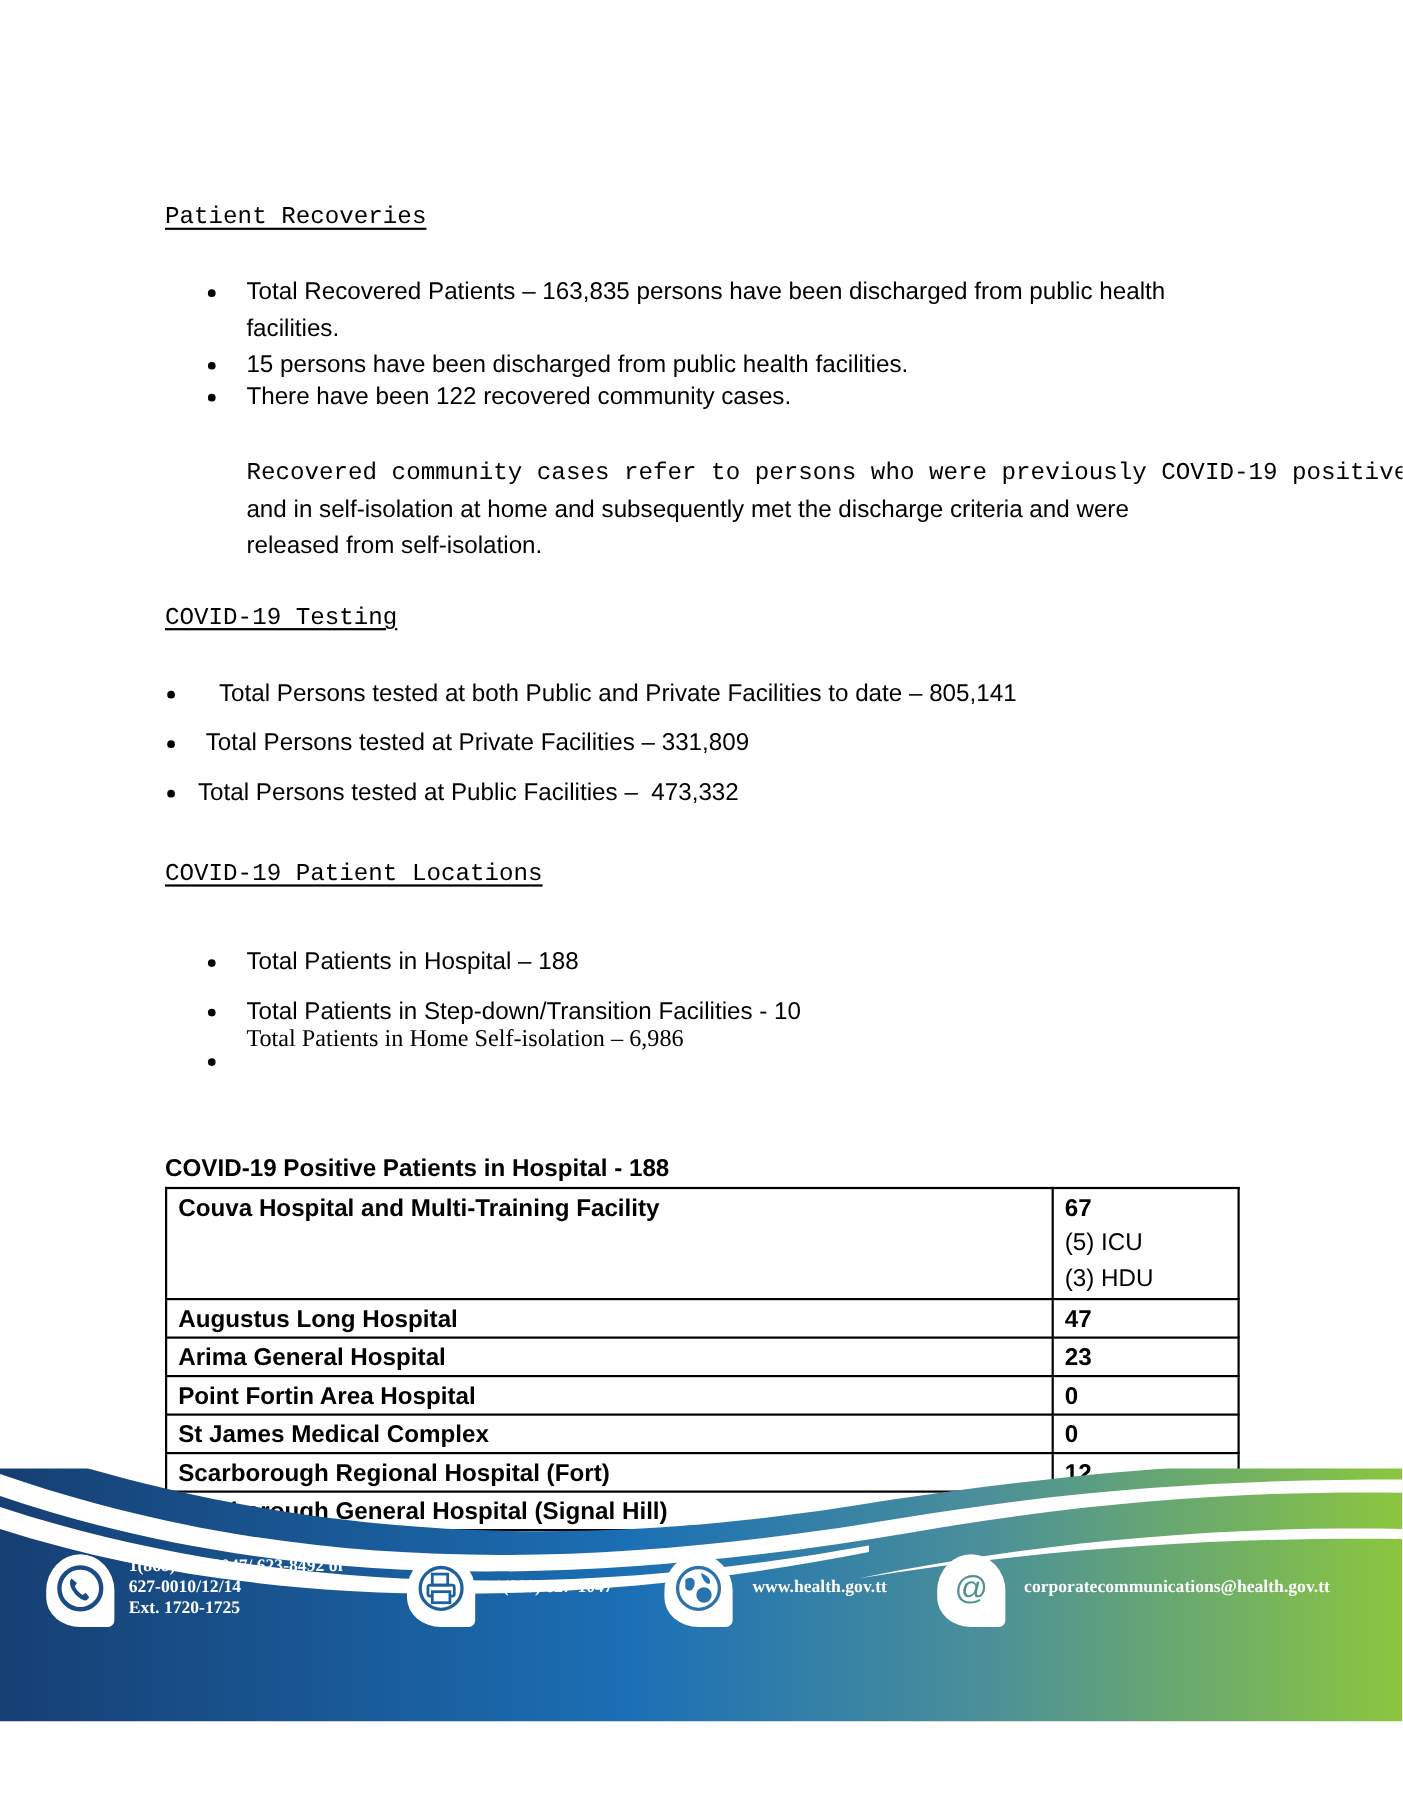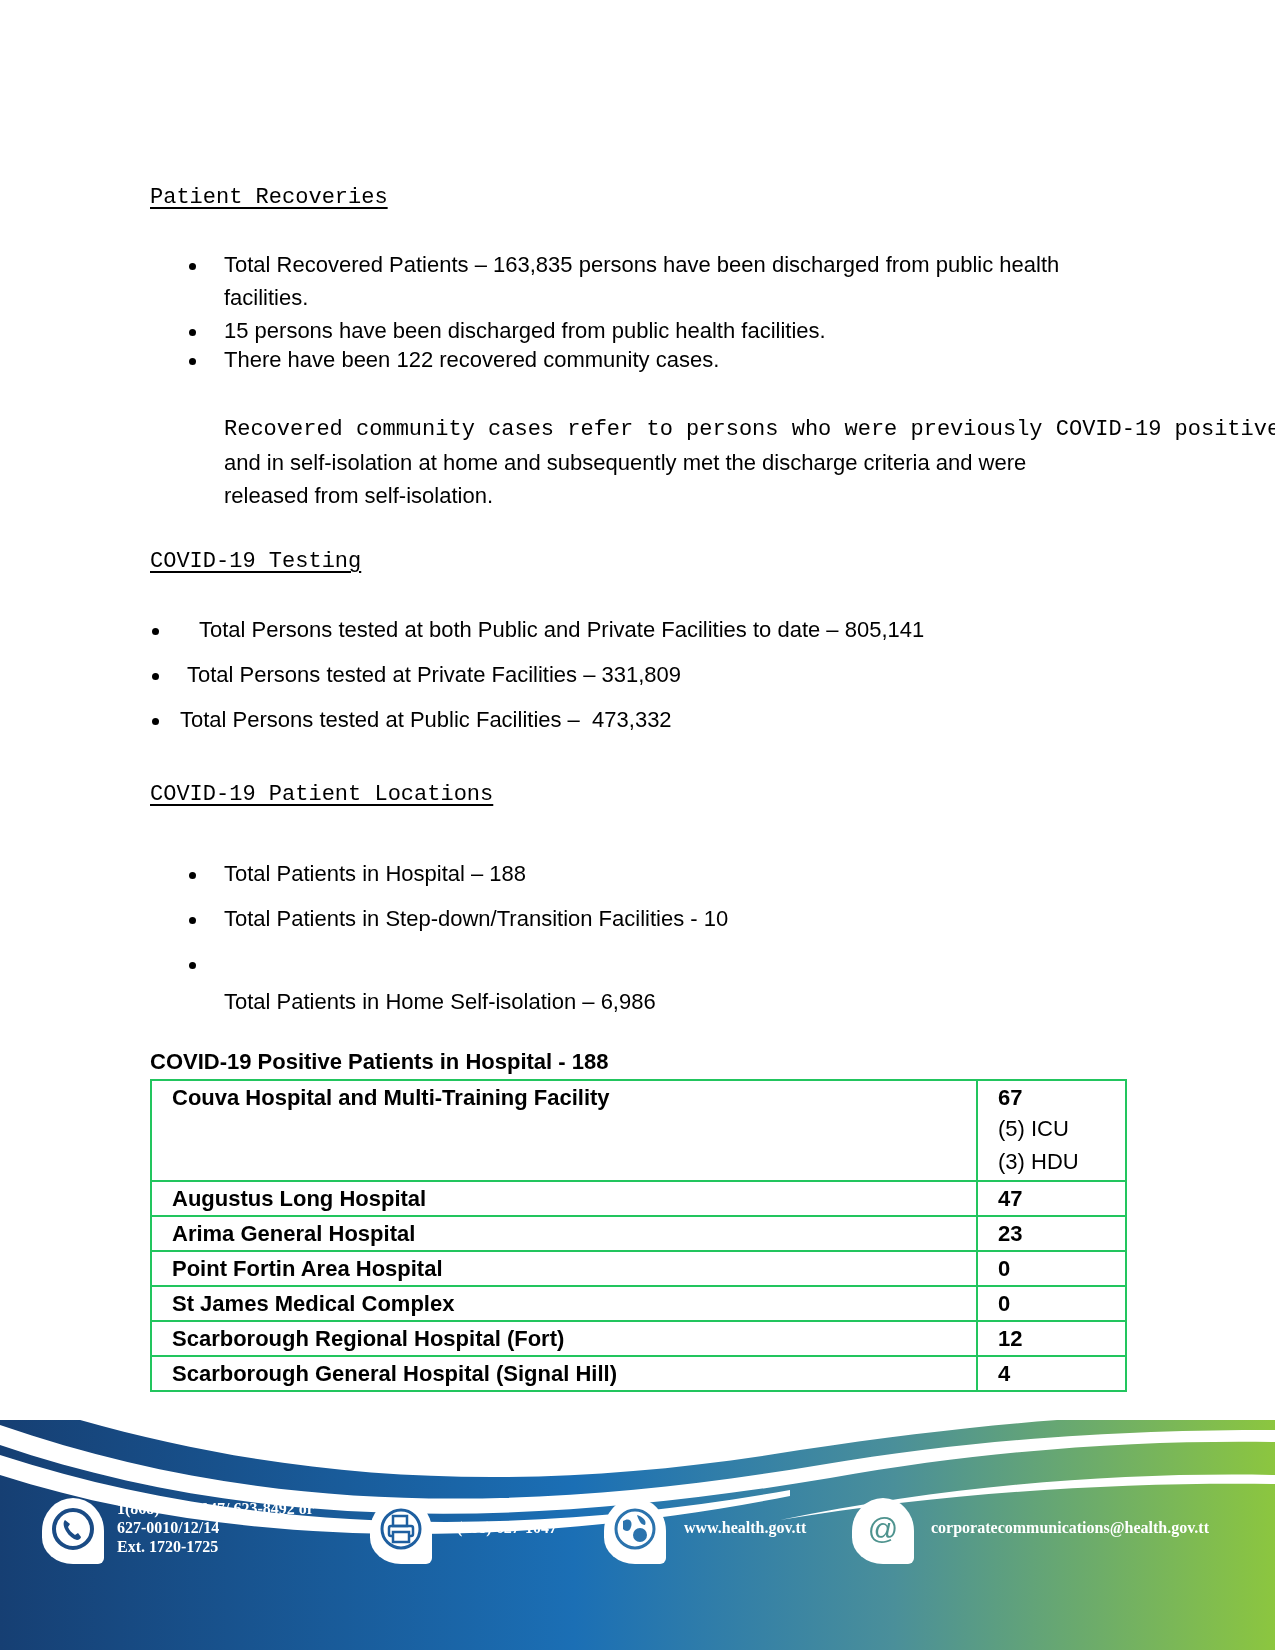--- a/index.html
+++ b/index.html
@@ -19,28 +19,28 @@
     background: #000;
   }
 
   
   .tbl-title { font-size: 22px; font-weight: bold; left: 150px; top: 1049px; line-height: 26px; }
   table.hosp {
     position: absolute; left: 150px; top: 1079px; width: 977px;
     border-collapse: collapse; font-size: 22px;
   }
   table.hosp td {
-    border: 2px solid #22c55e; padding: 2px 20px; vertical-align: top; line-height: 29px;
+    border: 2px solid #000000; padding: 2px 10px; vertical-align: top; line-height: 29px;
   }
   table.hosp td.name { width: 784px; font-weight: bold; }
   table.hosp td.val { font-weight: bold; }
   .sub { font-weight: normal; display: block; line-height: 33px; }
 
   
-  .footer { left: 0; top: 1420px; width: 1036px; height: 230px; }
+  .footer { left: 0; top: 1335px; width: 1036px; height: 230px; }
   .ftext {
     position: absolute; color: #fff; font-family: "Liberation Serif", serif;
     font-weight: bold; font-size: 16px; line-height: 19px; white-space: nowrap;
   }
   .ficon {
     position: absolute; width: 62px; height: 66px; background: #fff;
     border-radius: 50% 50% 50% 50% / 50% 50% 40% 40%;
     border-bottom-right-radius: 6px;
   }
   .ficon .inner {
@@ -79,21 +79,21 @@
 
 <div class="abs heading" style="top:782px;">COVID-19 Patient Locations</div>
 
 <span class="bullet" style="left:189px; top:872px;"></span>
 <div class="abs line" style="left:224px; top:861px;">Total Patients in Hospital – 188</div>
 
 <span class="bullet" style="left:189px; top:917px;"></span>
 <div class="abs line" style="left:224px; top:906px;">Total Patients in Step-down/Transition Facilities - 10</div>
 
 <span class="bullet" style="left:189px; top:962px;"></span>
-<div class="abs line" style="left:224px; top:989px;">Total Patients in Home Self-isolation – 6,986</div>
+<div class="abs line" style="left:224px; top:931px;font-family:Liberation Serif, serif;">Total Patients in Home Self-isolation – 6,986</div>
 
 <div class="abs tbl-title">COVID-19 Positive Patients in Hospital - 188</div>
 <table class="hosp">
   <tbody>
     <tr style="height:100px;">
       <td class="name">Couva Hospital and Multi-Training Facility</td>
       <td class="val">
         <span>67</span>
         <span class="sub">(5) ICU</span>
         <span class="sub">(3) HDU</span>

